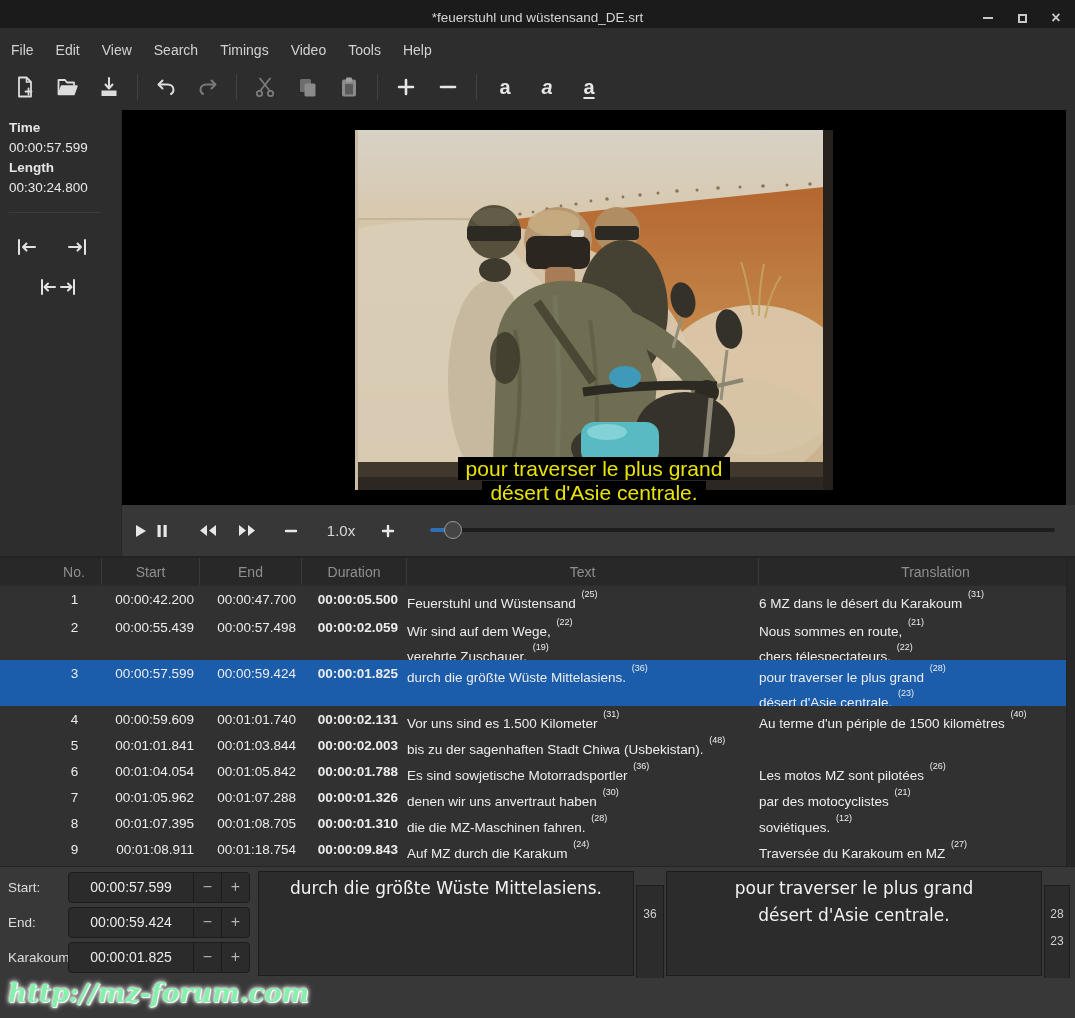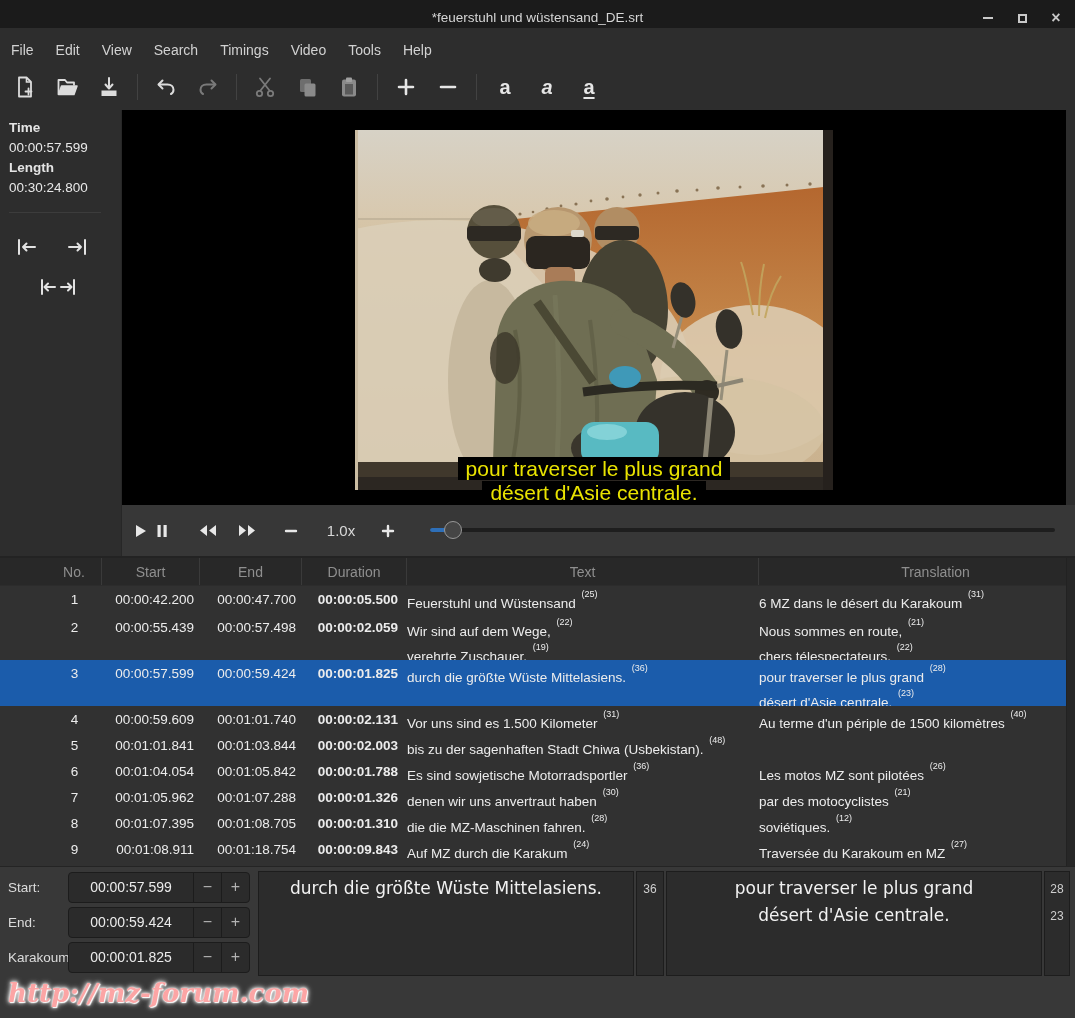--- a/index.html
+++ b/index.html
@@ -91,30 +91,30 @@
   .f-box{position:absolute;left:68px;width:182px;height:31px;background:#2b2b2b;
          border:1px solid #1c1c1c;border-radius:4px;box-sizing:border-box;display:flex;}
   .f-val{width:126px;text-align:center;font-size:14px;line-height:29px;color:#ebebeb;}
   .f-btn{width:27px;border-left:1px solid #1c1c1c;color:#b2b2b2;text-align:center;
          line-height:28px;font-size:16px;flex:0 0 auto;}
   .editbox{position:absolute;top:4px;height:105px;background:#2c2c2c;border:1px solid #1d1d1d;
            box-sizing:border-box;text-align:center;font-family:"DejaVu Sans",sans-serif;
            font-size:17px;color:#f2f2f2;padding-top:3px;line-height:27px;white-space:pre-line;}
   .ebox-text{left:258px;width:376px;}
   .ebox-tr{left:666px;width:376px;}
-  .gutter{position:absolute;top:4px;height:105px;background:#2c2c2c;border:1px solid #1d1d1d;
-          box-sizing:border-box;font-size:12px;color:#cfcfcf;text-align:center;padding-top:4px;
+  .gutter{position:absolute;top:18px;height:105px;background:#2c2c2c;border:1px solid #1d1d1d;
+          box-sizing:border-box;font-size:12px;color:#cfcfcf;text-align:center;padding-top:15px;
           line-height:27px;white-space:pre-line;}
   .gut-text{left:636px;width:28px;}
   .gut-tr{left:1044px;width:26px;}
 
   
   .bottomstrip{position:absolute;left:0;top:978px;width:100%;height:40px;background:#383838;}
   .watermark{position:absolute;left:8px;top:0px;font-family:"DejaVu Serif",serif;
-             font-style:italic;font-weight:bold;font-size:26px;color:#fca5a5;
+             font-style:italic;font-weight:bold;font-size:26px;color:#86efac;
              text-shadow:0 0 2px #fff,0 0 4px #fff,0 0 6px #fff,1px 1px 1px #fff;}
 
   svg{display:block;}
 </style>
 </head>
 <body>
 
 <div class="window">
 
   <div class="titlebar">

